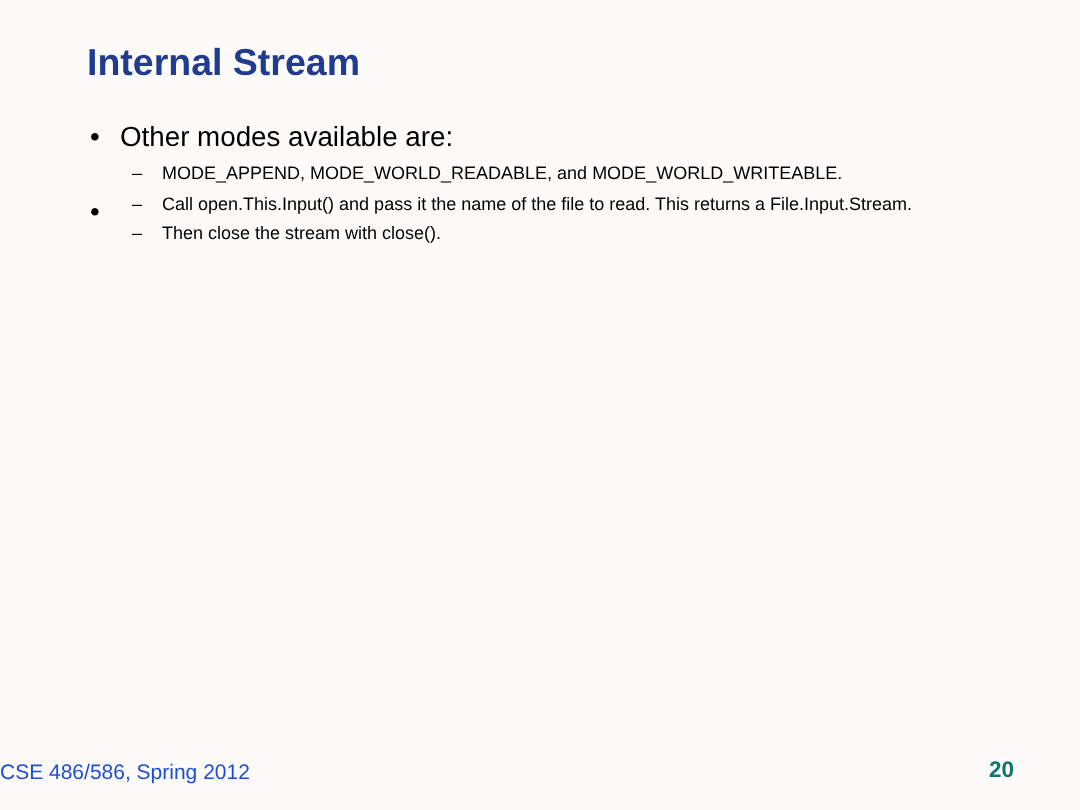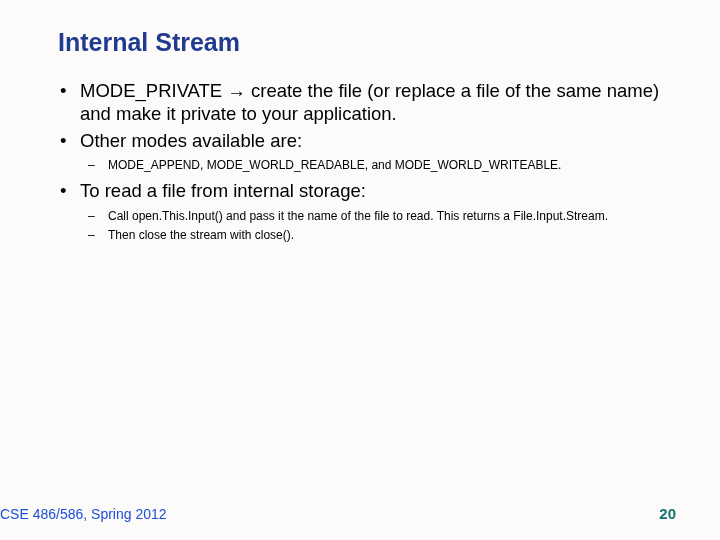--- a/index.html
+++ b/index.html
@@ -70,29 +70,27 @@
     font-size: 15px;
     font-weight: bold;
   }
 </style>
 </head>
 <body>
 
 <div class="title">Internal Stream</div>
 
 <ul class="lvl1">
-  <li>MODE_PRIVATE → create the file (or replace a file of the same name) and make it private to your application.</li>
   <li>
     <span>Other modes available are:</span>
     <ul class="lvl2">
       <li>MODE_APPEND, MODE_WORLD_READABLE, and MODE_WORLD_WRITEABLE.</li>
     </ul>
   </li>
   <li>
-    <span>To read a file from internal storage:</span>
     <ul class="lvl2">
       <li>Call open.This.Input() and pass it the name of the file to read. This returns a File.Input.Stream.</li>
       <li>Then close the stream with close().</li>
     </ul>
   </li>
 </ul>
 
 <div class="footer-center">CSE 486/586, Spring 2012</div>
 <div class="footer-right">20</div>
 

